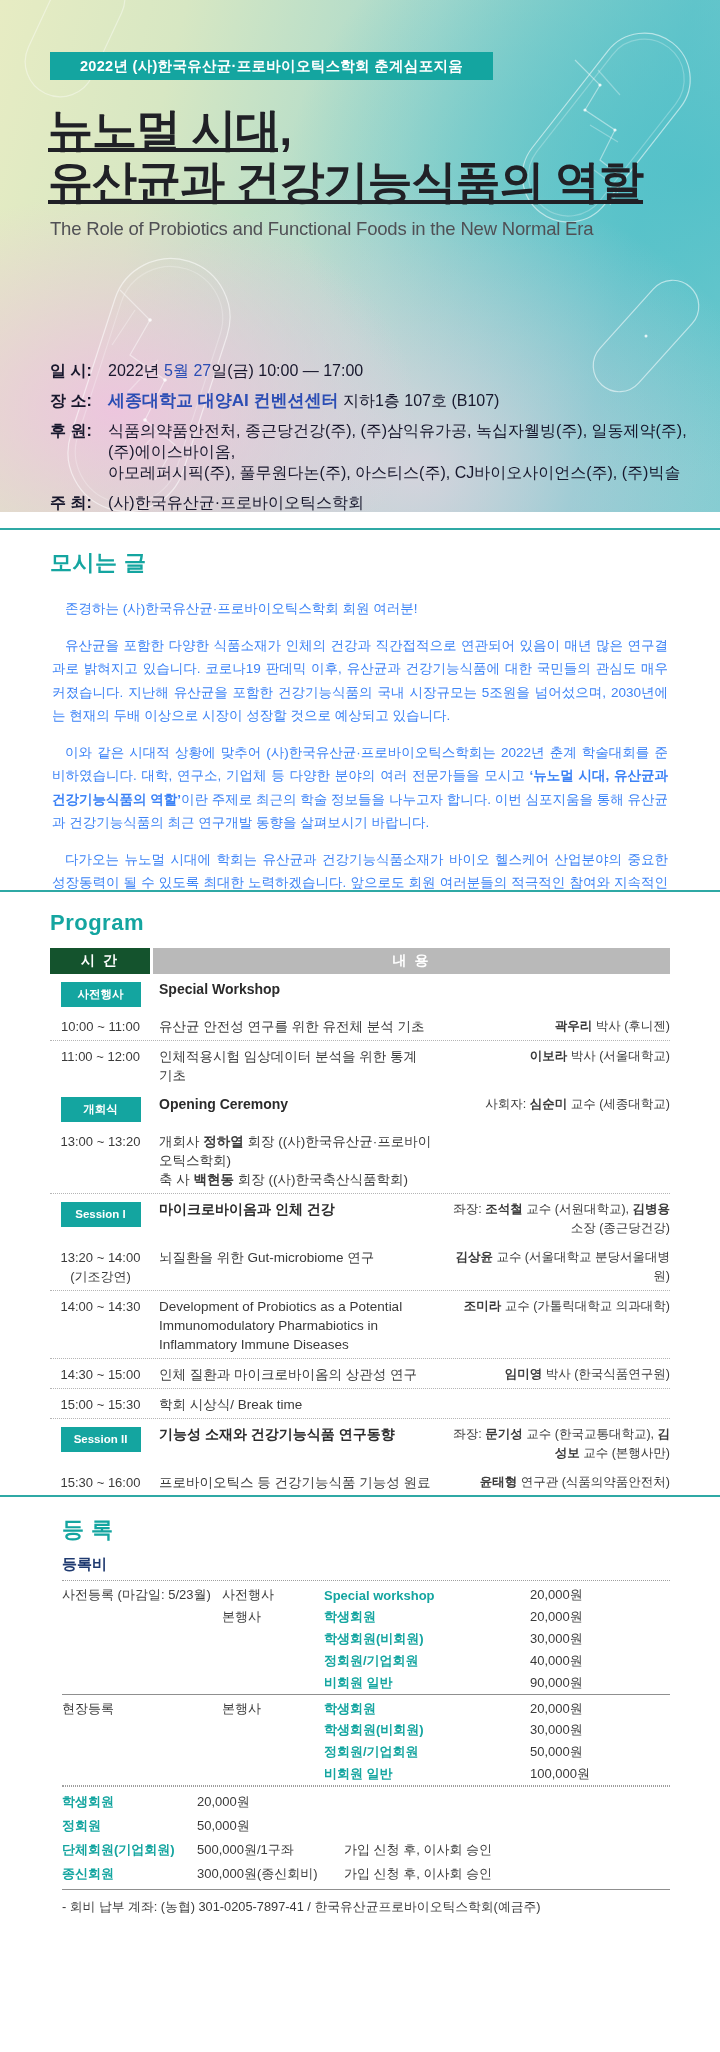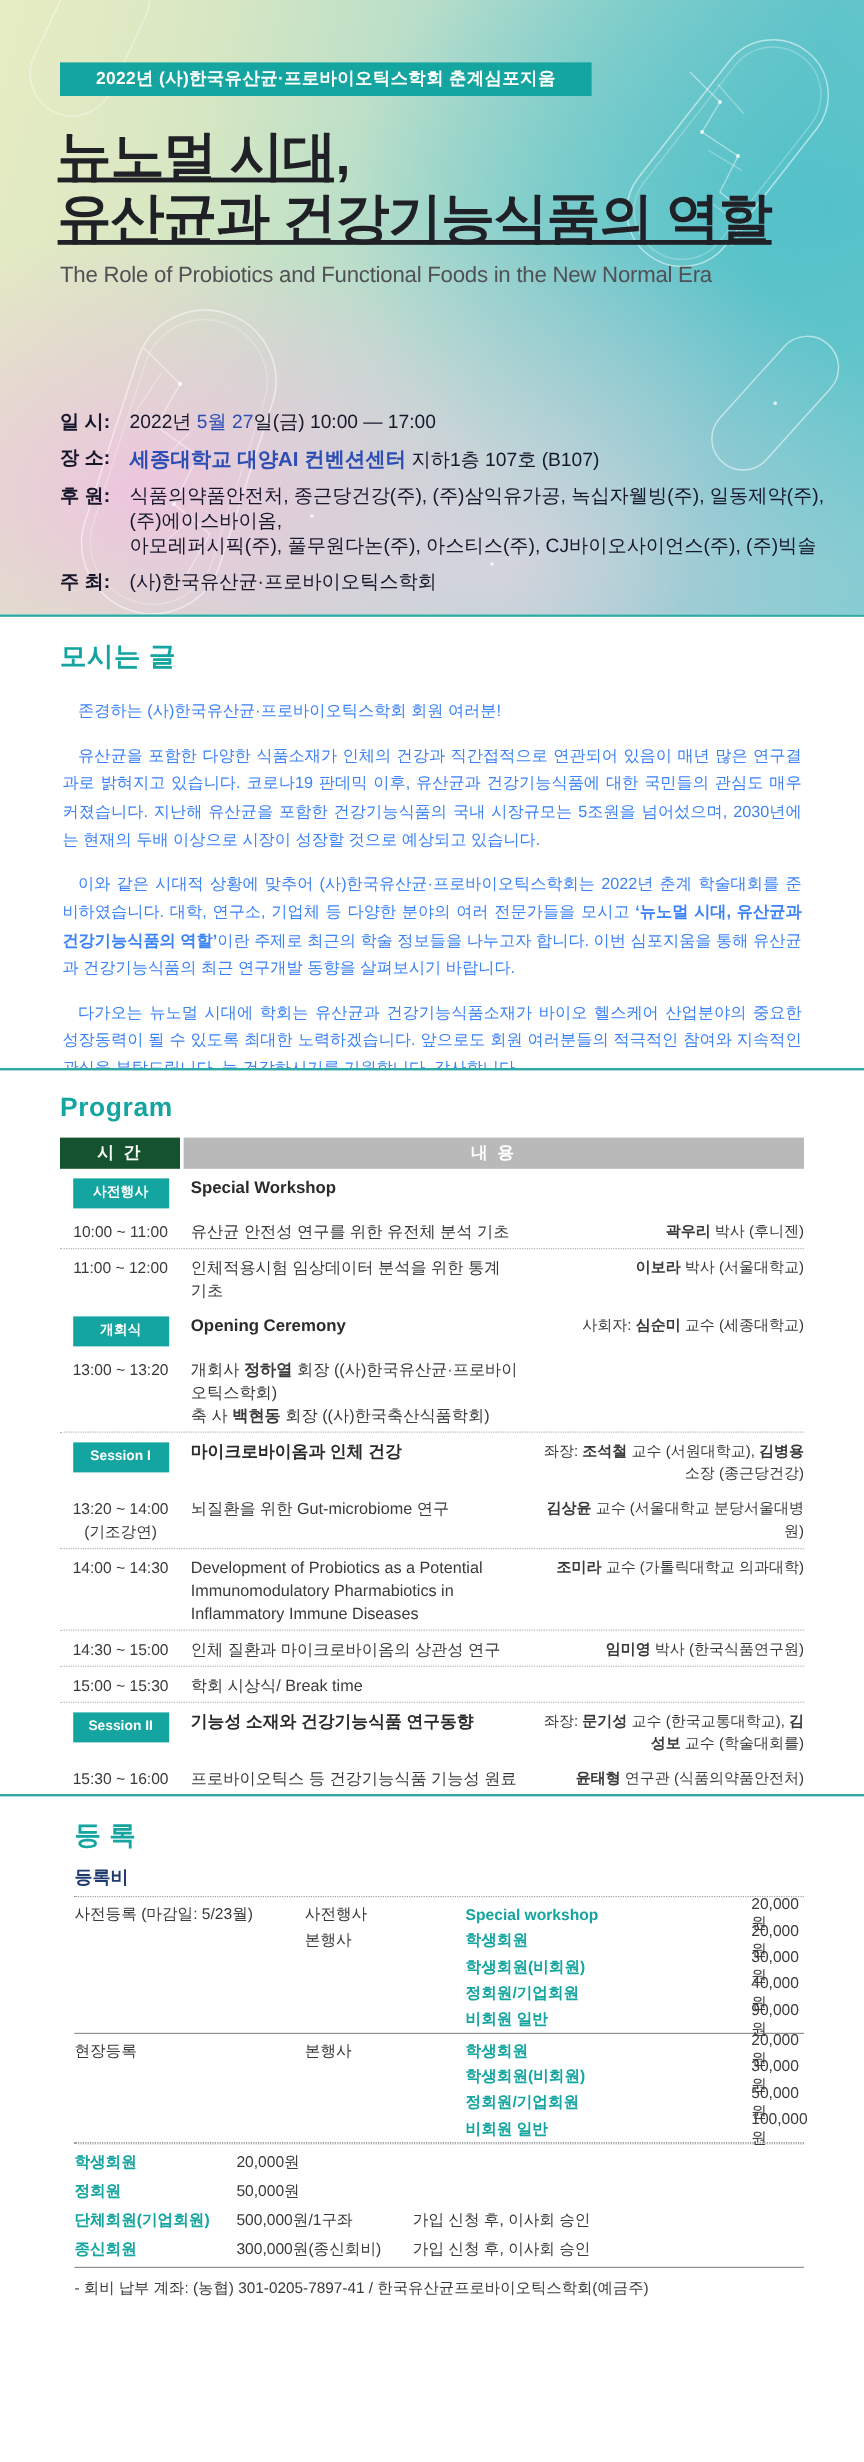--- a/index.html
+++ b/index.html
@@ -23,30 +23,30 @@
     text-align:center; line-height:28px; letter-spacing:0.3px;
   }
   .hero-title {
     position:absolute; left:48px; top:104px; margin:0;
     font-size:45px; line-height:52px; font-weight:800; color:#202126; letter-spacing:-1px;text-decoration:underline;
   }
   .hero-subtitle {
     position:absolute; left:50px; top:218px;
     font-size:18.5px; color:#505055; letter-spacing:-0.2px;
   }
-  .hero-info { position:absolute; left:50px; top:342px; width:640px; }
+  .hero-info { position:absolute; left:50px; top:360px; width:640px; }
   .info-row { display:flex; margin-bottom:9px; font-size:16px; color:#17172c; line-height:21px; }
   .info-label { width:58px; flex-shrink:0; font-weight:700; }
   .info-blue { color:#2b4db4; }
   .info-venue { color:#2b4db4; font-weight:800; font-size:17px; }
   .info-body { flex:1; }
 
   
   .section { position:absolute; left:0; width:720px; background:#ffffff; border-top:2px solid #2fa9a5; overflow:hidden; }
-  .sec-invite  { top:512px; height:378px; }
+  .sec-invite  { top:528px; height:378px; }
   .sec-program { top:890px; height:605px; }
   .sec-reg     { top:1495px; height:649px;padding-left:12px; }
   .sec-heading { margin:18px 50px 0; font-size:22px; font-weight:800; color:#14a5a0; letter-spacing:0.5px; }
 
   
   .inv-p { margin:14px 52px 0; font-size:13.5px; line-height:1.72; color:#3b82f6; text-align:justify; text-indent:13px; }
   .inv-p.first { margin-top:19px; }
 
   
   .phead { display:flex; margin:12px 50px 0; }
@@ -57,21 +57,21 @@
   .pcol-time { width:101px; flex-shrink:0; text-align:center; font-size:13px; color:#3a3a3a; line-height:19px; padding-top:2px; }
   .pbadge { display:block; width:80px; margin:2px auto 0; background:#14a5a0; color:#ffffff; font-size:11.5px; font-weight:600; text-align:center; padding:3px 0; }
   .pcol-main { flex:1; font-size:13.5px; color:#3a3a3a; line-height:19px; padding:2px 8px 0 8px; }
   .pcol-main.session { font-weight:800; font-size:14px; color:#2b2b2b; }
   .pcol-right { width:228px; flex-shrink:0; text-align:right; font-size:12.5px; color:#3a3a3a; line-height:19px; padding-top:2px; }
   .pcol-right b, .pcol-main b { font-weight:800; }
 
   
   .sub-heading { margin:10px 50px 6px; font-size:15px; font-weight:800; color:#1f3a70; }
   .fee-table { margin:0 50px; border-top:1px dotted #9f9f9f; border-bottom:1px dotted #9f9f9f; }
-  .fee-row { display:flex; align-items:center; height:22px; font-size:13px; color:#3a3a3a;gap:32px; }
+  .fee-row { display:flex; align-items:center; height:22px; font-size:13px; color:#3a3a3a; }
   .fee-row.first { padding-top:3px; height:25px; }
   .fee-row.divider { border-top:1px solid #8f8f8f; padding-top:3px; height:25px; }
   .fee-group { width:160px; flex-shrink:0; }
   .fee-event { width:102px; flex-shrink:0; }
   .fee-cat { width:206px; flex-shrink:0; color:#14a5a0; font-weight:800; }
   .fee-price { flex:1; }
   .notes { margin:8px 50px 0; font-size:12.5px; line-height:1.38; color:#3a3a3a; }
   .notes div { margin-bottom:2px; }
   .note-indent { padding-left:14px; }
   .mem-table { margin:0 50px; border-top:1px dotted #9f9f9f; border-bottom:1px solid #8f8f8f; padding:3px 0; }
@@ -223,21 +223,21 @@
       <div class="pcol-time">15:00 ~ 15:30</div>
       <div class="pcol-main">학회 시상식/ Break time</div>
       <div class="pcol-right"></div>
     </div>
 
     <div class="prow">
       <div class="pcol-time">
           <span class="pbadge">Session II</span>
         </div>
       <div class="pcol-main session">기능성 소재와 건강기능식품 연구동향</div>
-      <div class="pcol-right"><span>좌장: </span><b>문기성</b><span> 교수 (한국교통대학교), </span><b>김성보</b><span> 교수 (학술대회를)</span></div>
+      <div class="pcol-right"><span>좌장: </span><b>문기성</b><span> 교수 (한국교통대학교), </span><b>김성보</b><span> 교수 (본행사만)</span></div>
     </div>
 
     <div class="prow sep">
       <div class="pcol-time">15:30 ~ 16:00</div>
       <div class="pcol-main">프로바이오틱스 등 건강기능식품 기능성 원료 인정 동향</div>
       <div class="pcol-right"><b>윤태형</b><span> 연구관 (식품의약품안전처)</span></div>
     </div>
 
   </div>
 

